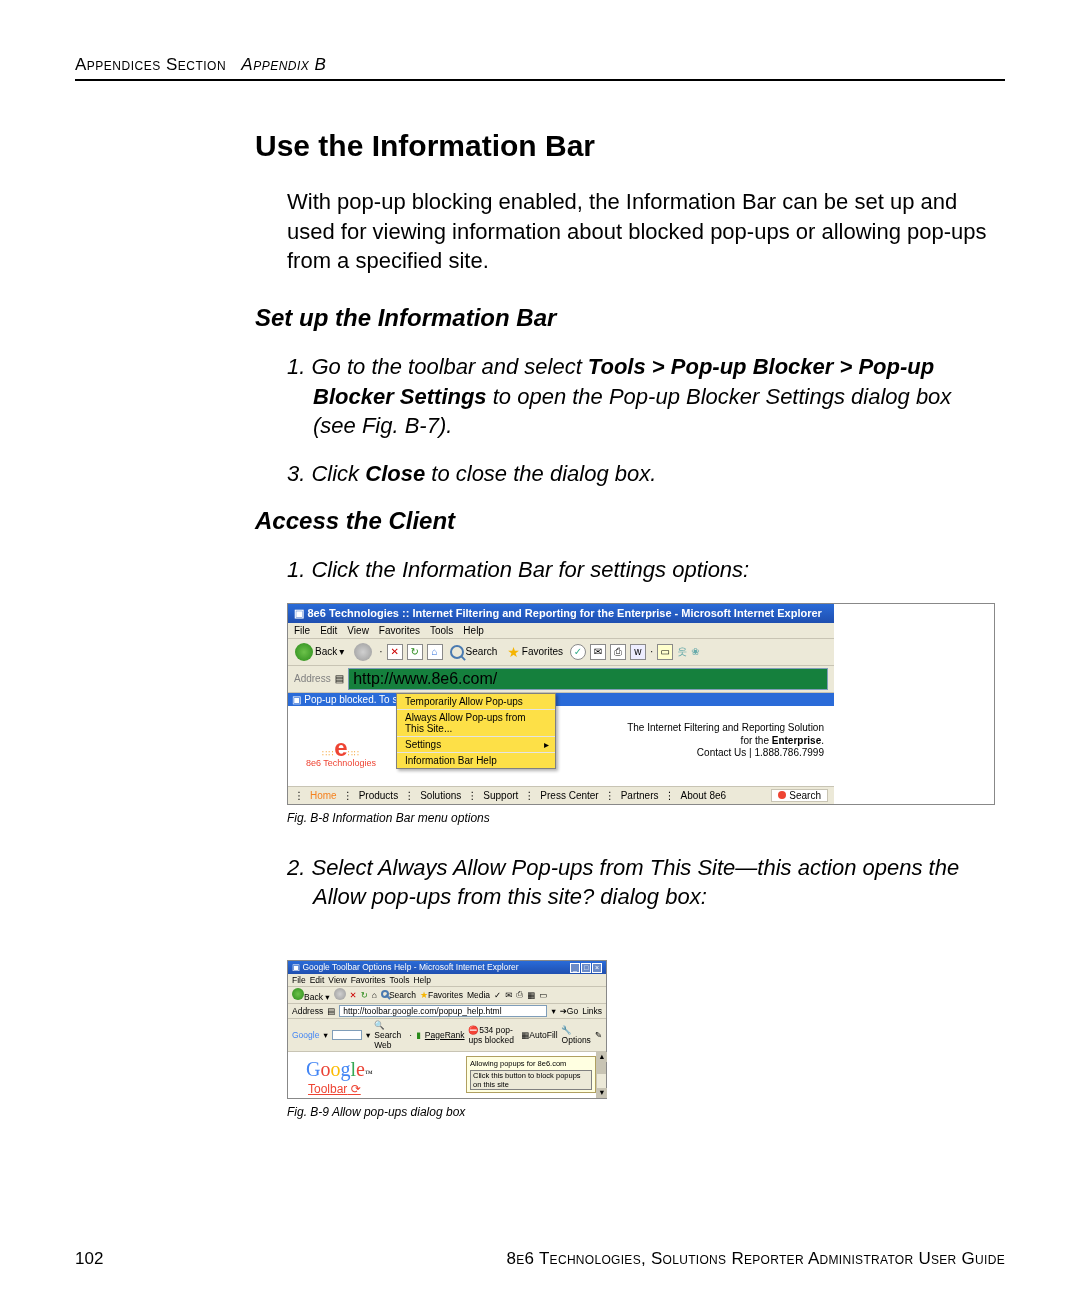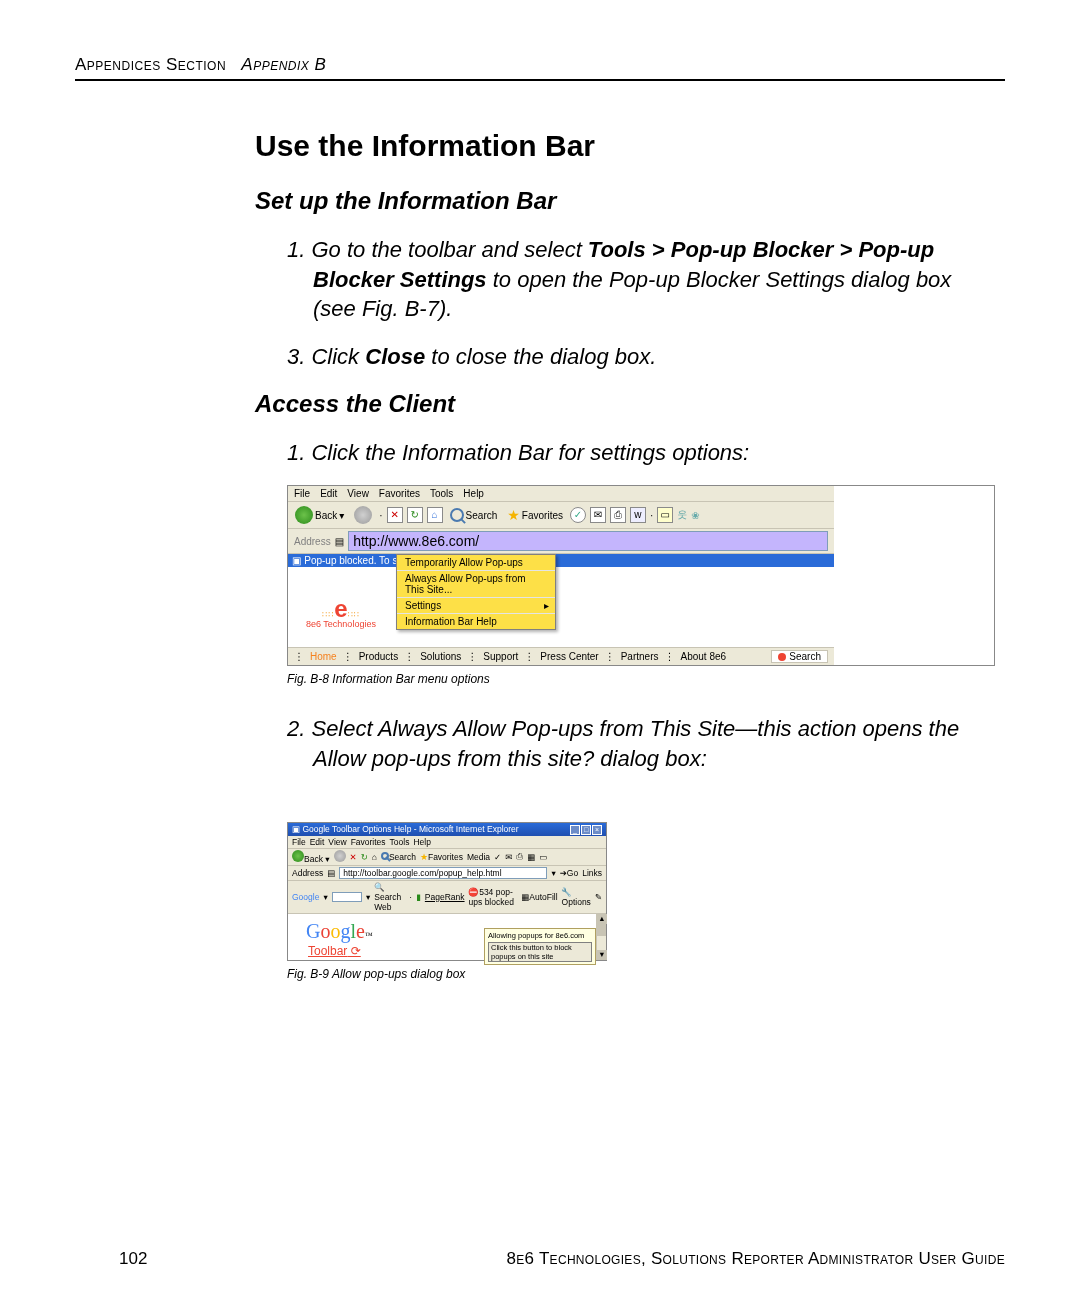--- a/index.html
+++ b/index.html
@@ -129,23 +129,23 @@
     padding: 2px 6px;
     display:flex;
     align-items:center;
     gap:4px;
     border-bottom:1px solid #c8c4b4;
   }
   .addr-label { color:#808080; }
   .addr-box {
     flex:1;
     border:1px solid #7f9db9;
-    background:#c4b5fd;
+    background:#15803d;
     padding:1px 4px;
-    font-size:14px;
+    font-size:16px;
   }
   .info-bar-strip{
     background:#2a6bd8;
     color:#fff;
     padding:1px 4px;
     font-size:10px;
   }
   .context-menu{
     position:absolute;
     top:0; left:108px;
@@ -232,22 +232,22 @@
   .goog-logo{
     font-family:"Times New Roman",serif;
     font-size:20px;
     position:absolute;
     left:18px; top:6px;
   }
   .gB{color:#4285f4;} .gR{color:#ea4335;} .gY{color:#fbbc05;} .gG{color:#34a853;}
   .goog-tb{position:absolute;left:20px;top:30px;font-size:12px;color:#e43;text-decoration:underline;}
   .allow-box{
     position:absolute;
-    right:10px;top:14px;
-    width:112px;
+    right:10px;top:4px;
+    width:130px;
     background:#ffffe1;
     border:1px solid #b0a060;
     font-size:7.5px;
     padding:2px 3px;
   }
   .allow-btn{
     margin-top:2px;
     border:1px solid #808080;
     background:#ece9d8;
     padding:0 2px;
@@ -258,55 +258,59 @@
   .page2-wrap{position:relative;}
 
   .footer{
     position:absolute;
     bottom:42px;
     left:75px; right:75px;
     display:flex;
     justify-content:space-between;
     font-size:17px;
     border-top:1px solid transparent;
-    margin-left:44px;
   }
   .footer-right{font-variant:small-caps;letter-spacing:0.3px;}
 </style>
 </head>
 <body>
 
 <div class="header-line">
   <span class="header-left">Appendices Section</span>
   <span class="header-right">Appendix B</span>
 </div>
 
 <div class="content">
   <h1>Use the Information Bar</h1>
 
+  <p class="body-text">With pop-up blocking enabled, the Information Bar can be set up and used for viewing information about blocked pop-ups or allowing pop-ups from a specified site.</p>
 
   <h2>Set up the Information Bar</h2>
 
   <ol>
     <li>
       <span>1. Go to the toolbar and select </span><b>Tools &gt; Pop-up Blocker &gt; Pop-up Blocker Settings</b><span> to open the Pop-up Blocker Settings dialog box (see Fig. B-7).</span>
     </li>
     <li>
       <span>3. Click </span><b>Close</b><span> to close the dialog box.</span>
     </li>
   </ol>
 
   <h2>Access the Client</h2>
 
   <ol>
     <li>1. Click the Information Bar for settings options:</li>
   </ol>
 
   <div class="figure-wrap">
     <div class="ie-window">
+      <div class="ie-title">
+        <span>▣</span>
+        <span>8e6 Technologies :: Internet Filtering and Reporting for the Enterprise - Microsoft Internet Explorer</span>
+      </div>
       <div class="ie-menu">
         <span>File</span>
         <span>Edit</span>
         <span>View</span>
         <span>Favorites</span>
         <span>Tools</span>
         <span>Help</span>
       </div>
       <div class="ie-toolbar">
         <span class="tb-btn"><span class="circ back-c"></span><span>Back</span> ▾</span>
@@ -348,20 +352,25 @@
           <div>Temporarily Allow Pop-ups</div>
           <div>Always Allow Pop-ups from This Site...</div>
           <div class="cm-arrow">Settings</div>
           <div>Information Bar Help</div>
         </div>
         <div class="page-body">
           <div class="logo-area">
             <div><span class="e-dots">∷∷</span><span class="big-e">e</span><span class="e-dots">∷∷</span></div>
             <div class="logo-txt">8e6 Technologies</div>
           </div>
+          <div class="tagline">
+            <div>The Internet Filtering and Reporting Solution</div>
+            <div><span>for the </span><b>Enterprise</b>.</div>
+            <div>Contact Us  |  1.888.786.7999</div>
+          </div>
         </div>
         <div class="nav-strip">
           <span>⋮</span>
           <span class="home">Home</span>
             <span>⋮</span>
           <span>Products</span>
             <span>⋮</span>
           <span>Solutions</span>
             <span>⋮</span>
           <span>Support</span>

